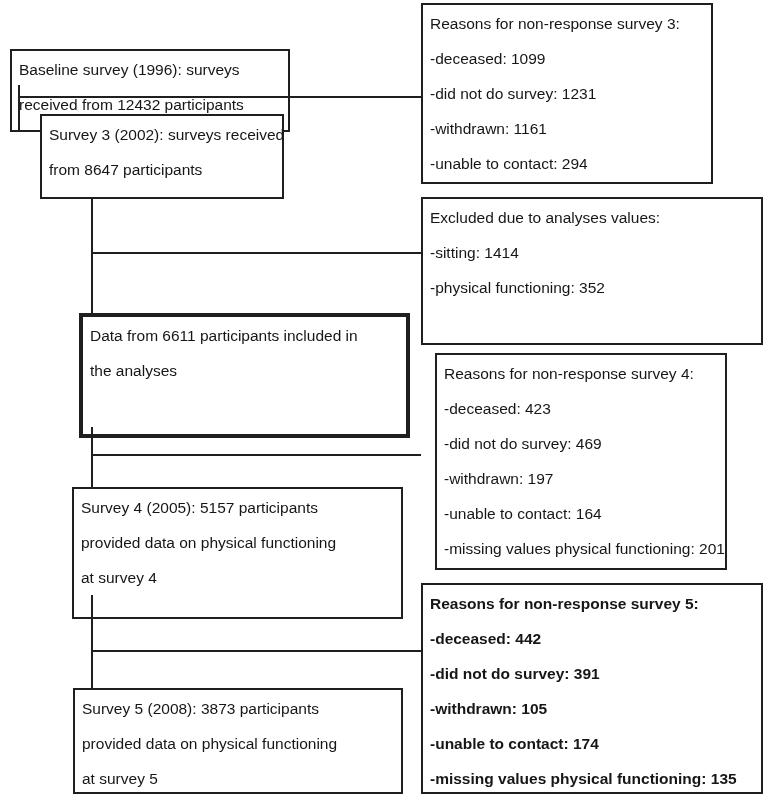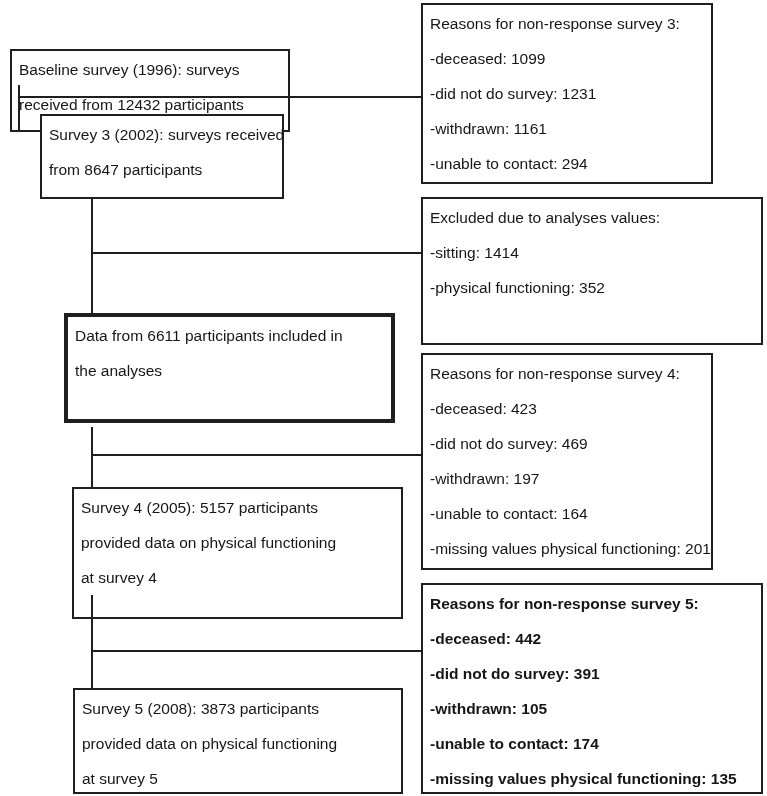--- a/index.html
+++ b/index.html
@@ -37,28 +37,28 @@
     border-width: 4px;
   }
   .connector {
     position: absolute;
     background: var(--line);
   }
 
   
   #box-baseline   { left: 10px;   top: 2px;   width: 280px; height: 83px; margin-top: 47px;  }
   #box-survey3    { left: 40px;  top: 114px; width: 244px; height: 85px;  }
-  #box-included   { left: 64px;  top: 313px; width: 331px; height: 110px; }
+  #box-included   { left: 79px;  top: 313px; width: 331px; height: 125px; }
   #box-survey4    { left: 72px;  top: 487px; width: 331px; height: 132px; }
   #box-survey5    { left: 73px;  top: 688px; width: 330px; height: 106px; }
 
   
   #box-nonresponse3 { left: 421px; top: 3px;   width: 292px; height: 181px; }
   #box-excluded     { left: 421px; top: 197px; width: 342px; height: 148px; }
-  #box-nonresponse4 { left: 421px; top: 353px; width: 292px; height: 217px; }
+  #box-nonresponse4 { left: 435px; top: 353px; width: 292px; height: 217px; }
   #box-nonresponse5 { left: 421px; top: 583px; width: 342px; height: 211px; font-weight: bold; }
 
   
   #conn-v1  { left: 18px; top: 85px;  width: 2px;   height: 47px; }
   #conn-h1  { left: 18px; top: 96px;  width: 403px; height: 2px;  }
   #conn-h1b { left: 18px; top: 130px; width: 24px;  height: 2px;  }
   #conn-v2  { left: 91px; top: 199px; width: 2px;   height: 115px;}
   #conn-h2  { left: 91px; top: 252px; width: 330px; height: 2px;  }
   #conn-v3  { left: 91px; top: 427px; width: 2px;   height: 61px; }
   #conn-h3  { left: 91px; top: 454px; width: 330px; height: 2px;  }

